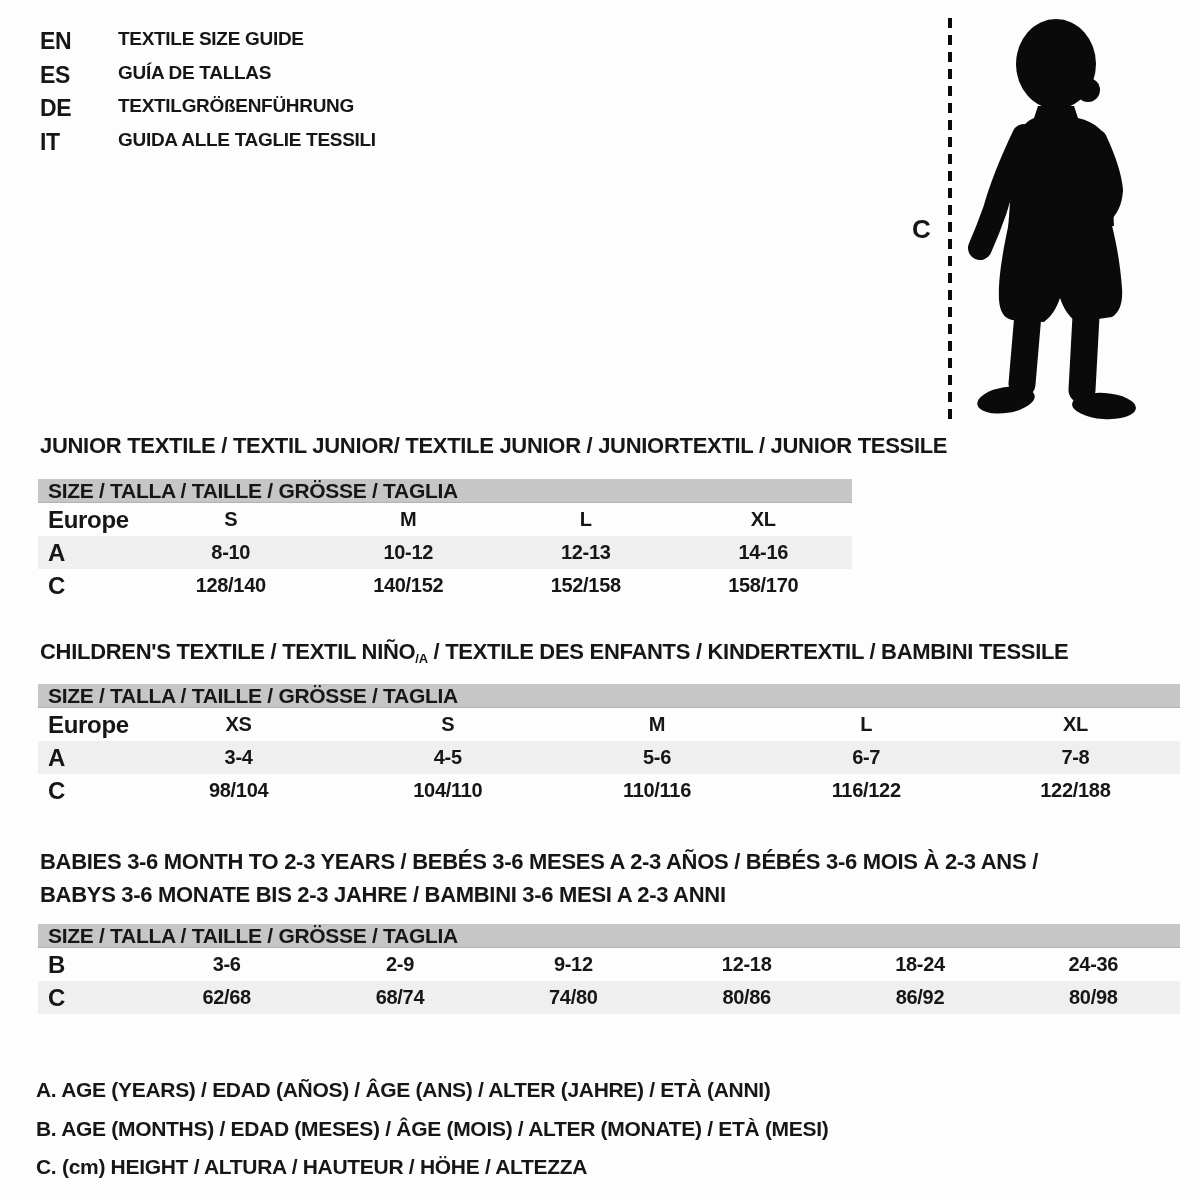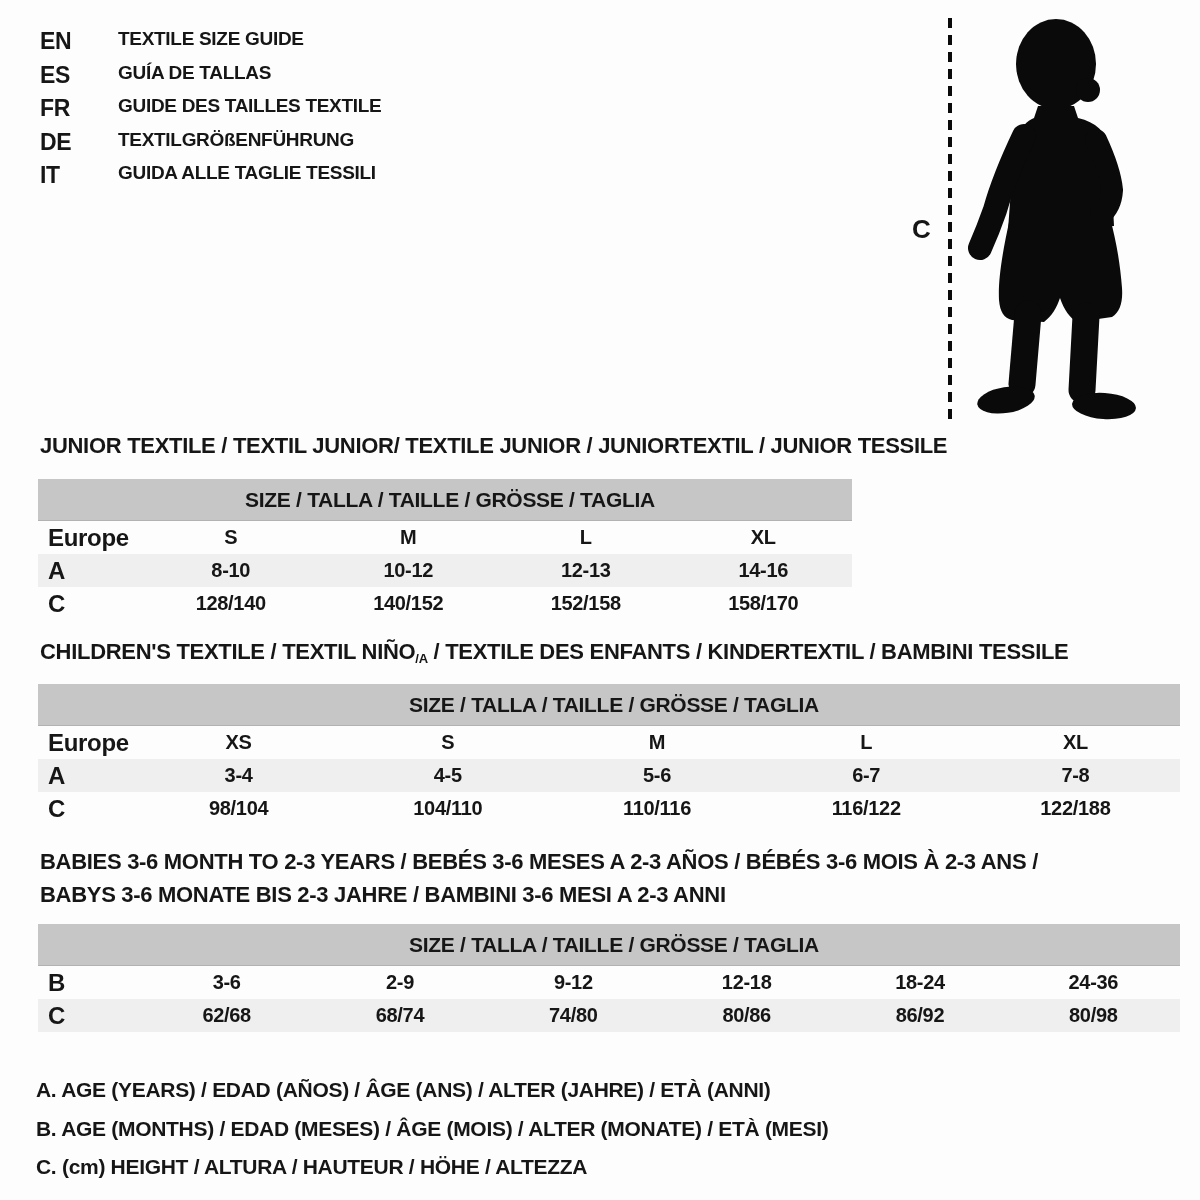--- a/index.html
+++ b/index.html
@@ -24,22 +24,22 @@
   .measure-label { position: absolute; left: 912px; top: 214px; font-size: 26px; }
   .measure-line { position: absolute; left: 946px; top: 14px; }
   .figure-svg { position: absolute; left: 962px; top: 18px; }
 
   
   .section-title { position: absolute; left: 40px; font-size: 22px; white-space: nowrap; }
   .section-title sub.small-sub { font-size: 13px; vertical-align: -4px; letter-spacing: -0.3px; }
 
   .size-table { position: absolute; left: 38px; }
   .size-table .bar {
-    height: 42px; background: #c6c6c6; display: flex; align-items: center;
-    padding-left: 10px; font-size: 21px; border-bottom: 1px solid #b2b2b2; justify-content: center;
+    height: 24px; background: #c6c6c6; display: flex; align-items: center;
+    padding-left: 10px; font-size: 21px; border-bottom: 1px solid #b2b2b2;
   }
   .t-row { display: grid; height: 33px; align-items: center; }
   .t-row.shaded { background: #efefef; }
   .t-row .rlabel { padding-left: 10px; font-size: 24px; text-align: left; }
   .t-row .cell { font-size: 20px; text-align: center; }
 
   #junior-table  { top: 479px; width: 814px; }
   #junior-table  .t-row { grid-template-columns: 104px repeat(4, 1fr); }
   #children-table{ top: 684px; width: 1142px; }
   #children-table .t-row { grid-template-columns: 96px repeat(5, 1fr); }
@@ -59,24 +59,20 @@
 <body>
 
 <div class="lang-block">
   <div class="lang-row">
     <span class="lang-code">EN</span>
     <span class="lang-label">TEXTILE SIZE GUIDE</span>
   </div>
   <div class="lang-row">
     <span class="lang-code">ES</span>
     <span class="lang-label">GUÍA DE TALLAS</span>
-  </div>
-  <div class="lang-row">
-    <span class="lang-code">FR</span>
-    <span class="lang-label">GUIDE DES TAILLES TEXTILE</span>
   </div>
   <div class="lang-row">
     <span class="lang-code">DE</span>
     <span class="lang-label">TEXTILGRÖßENFÜHRUNG</span>
   </div>
   <div class="lang-row">
     <span class="lang-code">IT</span>
     <span class="lang-label">GUIDA ALLE TAGLIE TESSILI</span>
   </div>
 </div>

